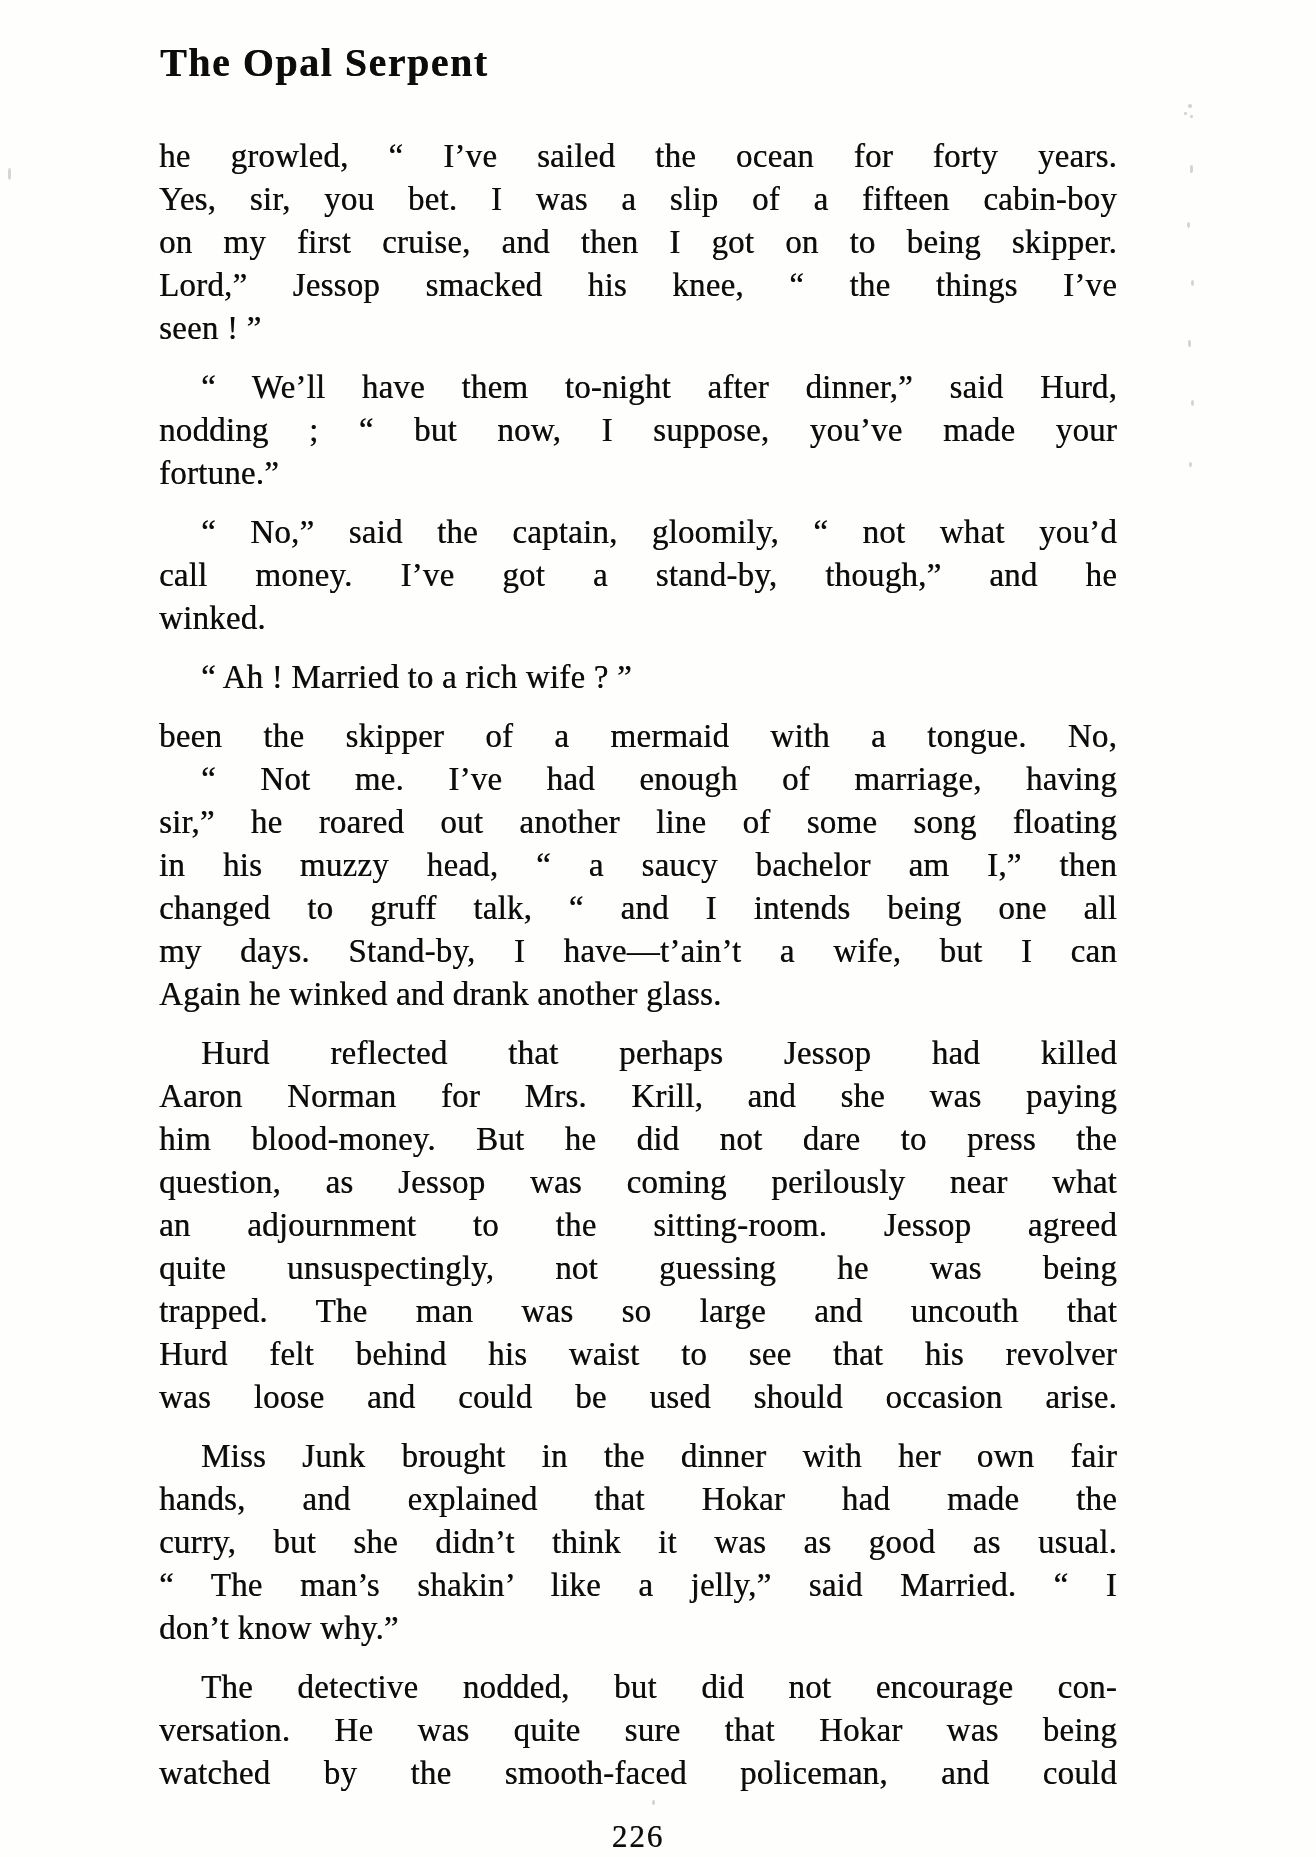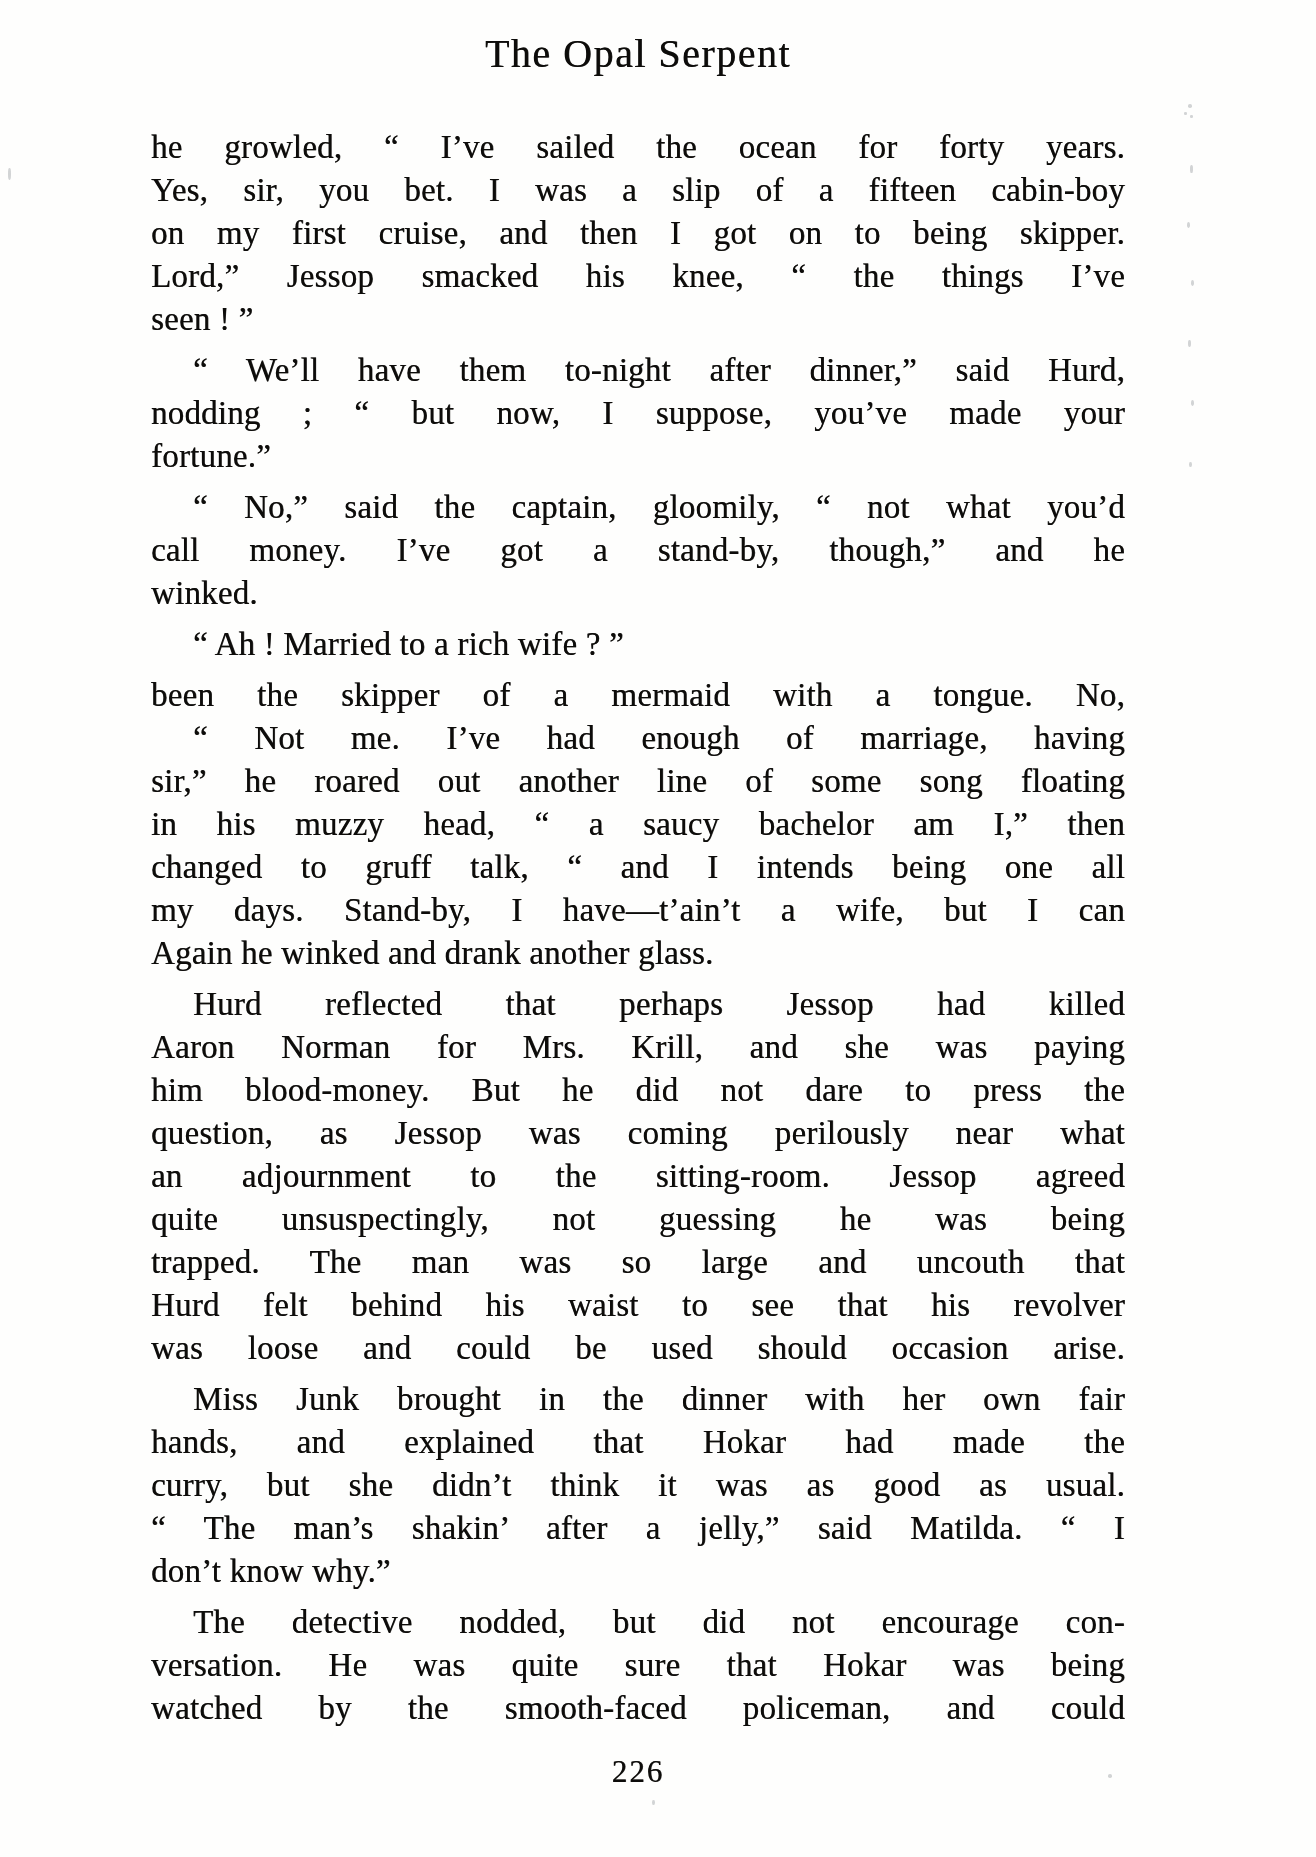--- a/index.html
+++ b/index.html
@@ -13,36 +13,35 @@
     color: #0d0c0a;
     font-family: "Liberation Serif", serif;
   }
   .content {
     position: absolute;
     left: 143px;
     top: 22px;
     width: 990px;
   }
   .title {
-    margin: 8px;
+    margin: 17px;
     font-size: 40px;
     line-height: 48px;
-    font-weight: normal;
-    text-align: center;
+    font-weight: bold;
     letter-spacing: 1.5px;
     text-shadow: 0.4px 0.3px 0 rgba(13,12,10,0.85);
   }
   .page-body {
     margin-top: 48px;
     font-size: 33px;
     line-height: 43px;
     letter-spacing: 0.2px;
     text-shadow: 0.4px 0.2px 0 rgba(13,12,10,0.75);
   }
-  .para { margin: 8px; }
+  .para { margin: 16px; }
   .line {
     text-align: justify;
     text-align-last: justify;
   }
   .line.final { text-align-last: left; }
   .line.indent { text-indent: 42px; }
   .folio {
     margin-top: 24px;
     text-align: center;
     font-size: 31px;
@@ -99,21 +98,21 @@
         <div class="line">an adjournment to the sitting-room.  Jessop agreed</div>
         <div class="line">quite unsuspectingly, not guessing he was being</div>
         <div class="line">trapped.  The man was so large and uncouth that</div>
         <div class="line">Hurd felt behind his waist to see that his revolver</div>
         <div class="line">was loose and could be used should occasion arise.</div>
       </div>
       <div class="para">
         <div class="line indent">Miss Junk brought in the dinner with her own fair</div>
         <div class="line">hands, and explained that Hokar had made the</div>
         <div class="line">curry, but she didn’t think it was as good as usual.</div>
-        <div class="line">“ The man’s shakin’ after a jelly,” said Matilda.  “ I</div>
+        <div class="line">“ The man’s shakin’ like a jelly,” said Married.  “ I</div>
         <div class="line final">don’t know why.”</div>
       </div>
       <div class="para">
         <div class="line indent">The detective nodded, but did not encourage con-</div>
         <div class="line">versation.  He was quite sure that Hokar was being</div>
         <div class="line">watched by the smooth-faced policeman, and could</div>
       </div>
     </div>
   <div class="folio">226</div>
 </div>

